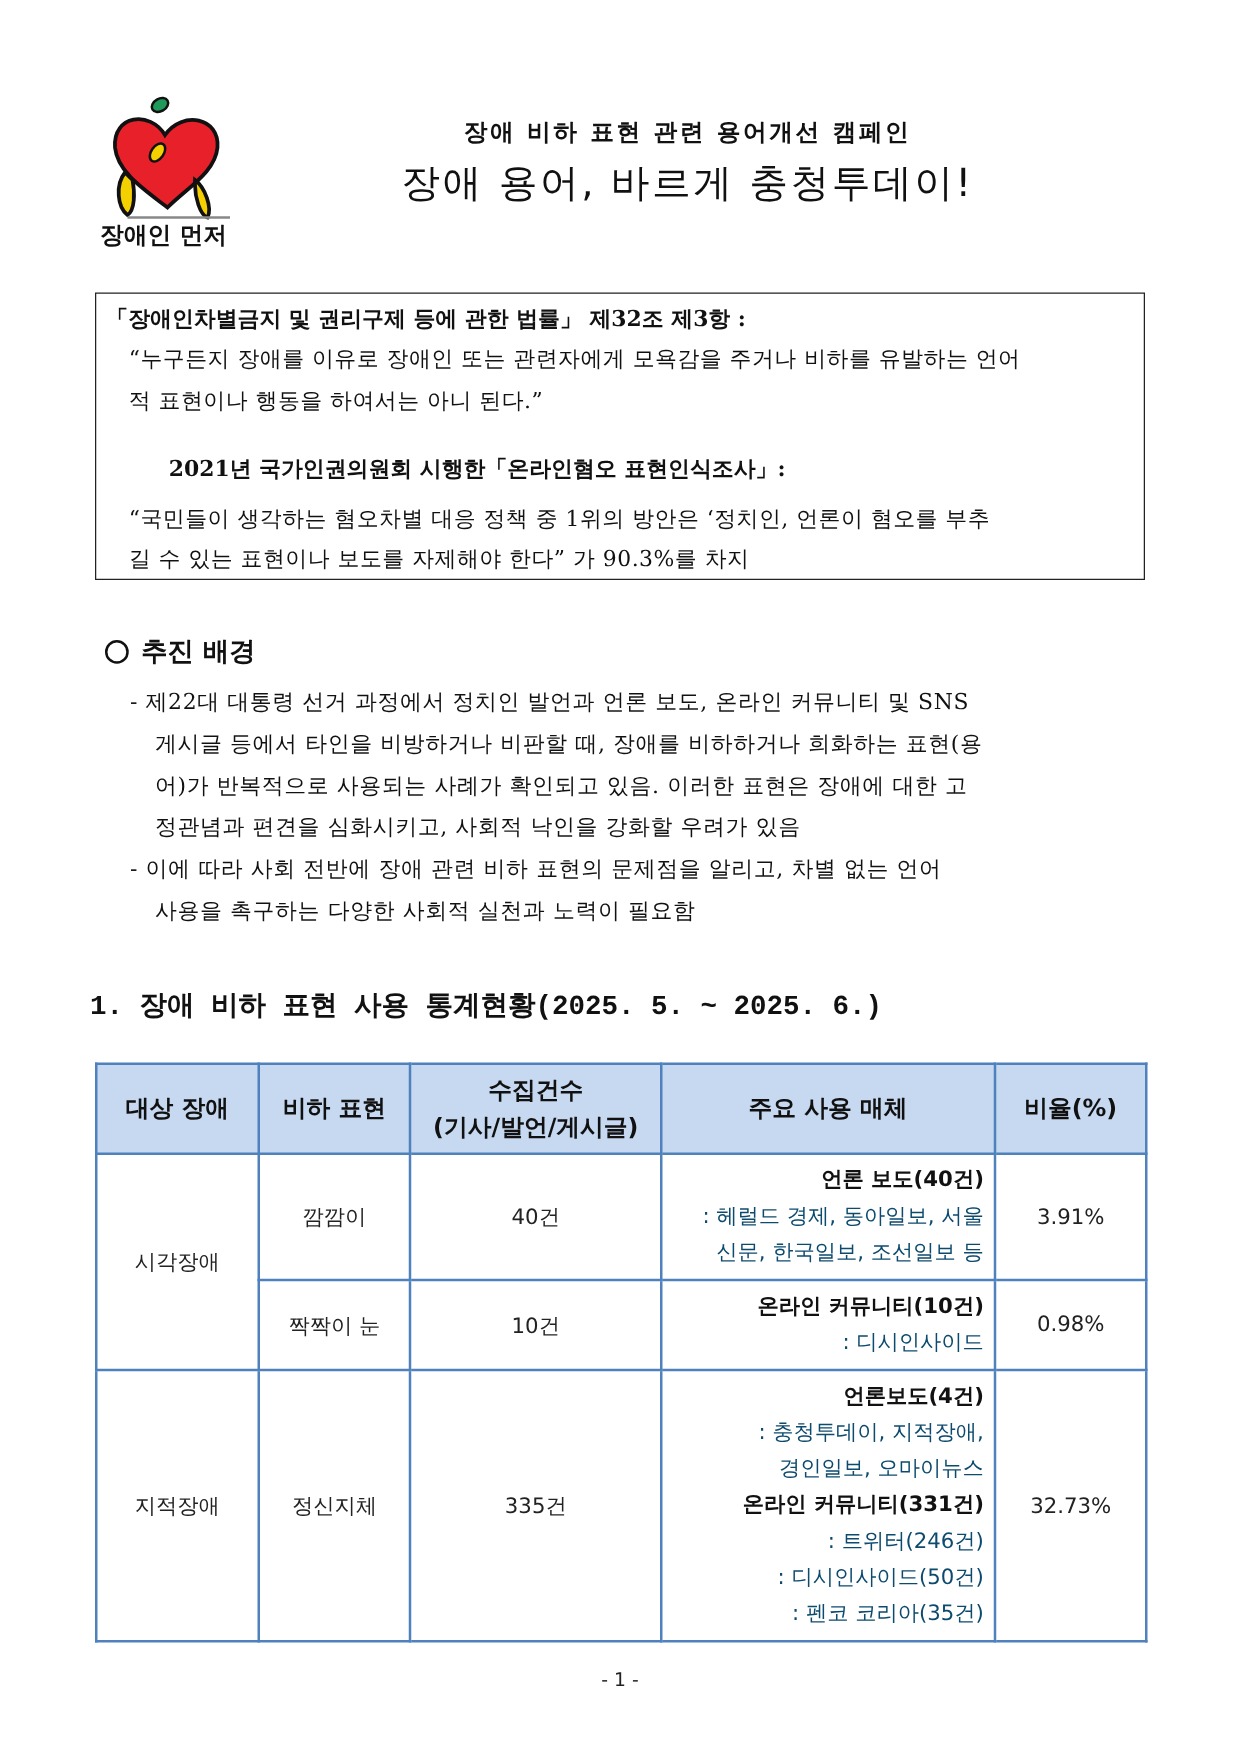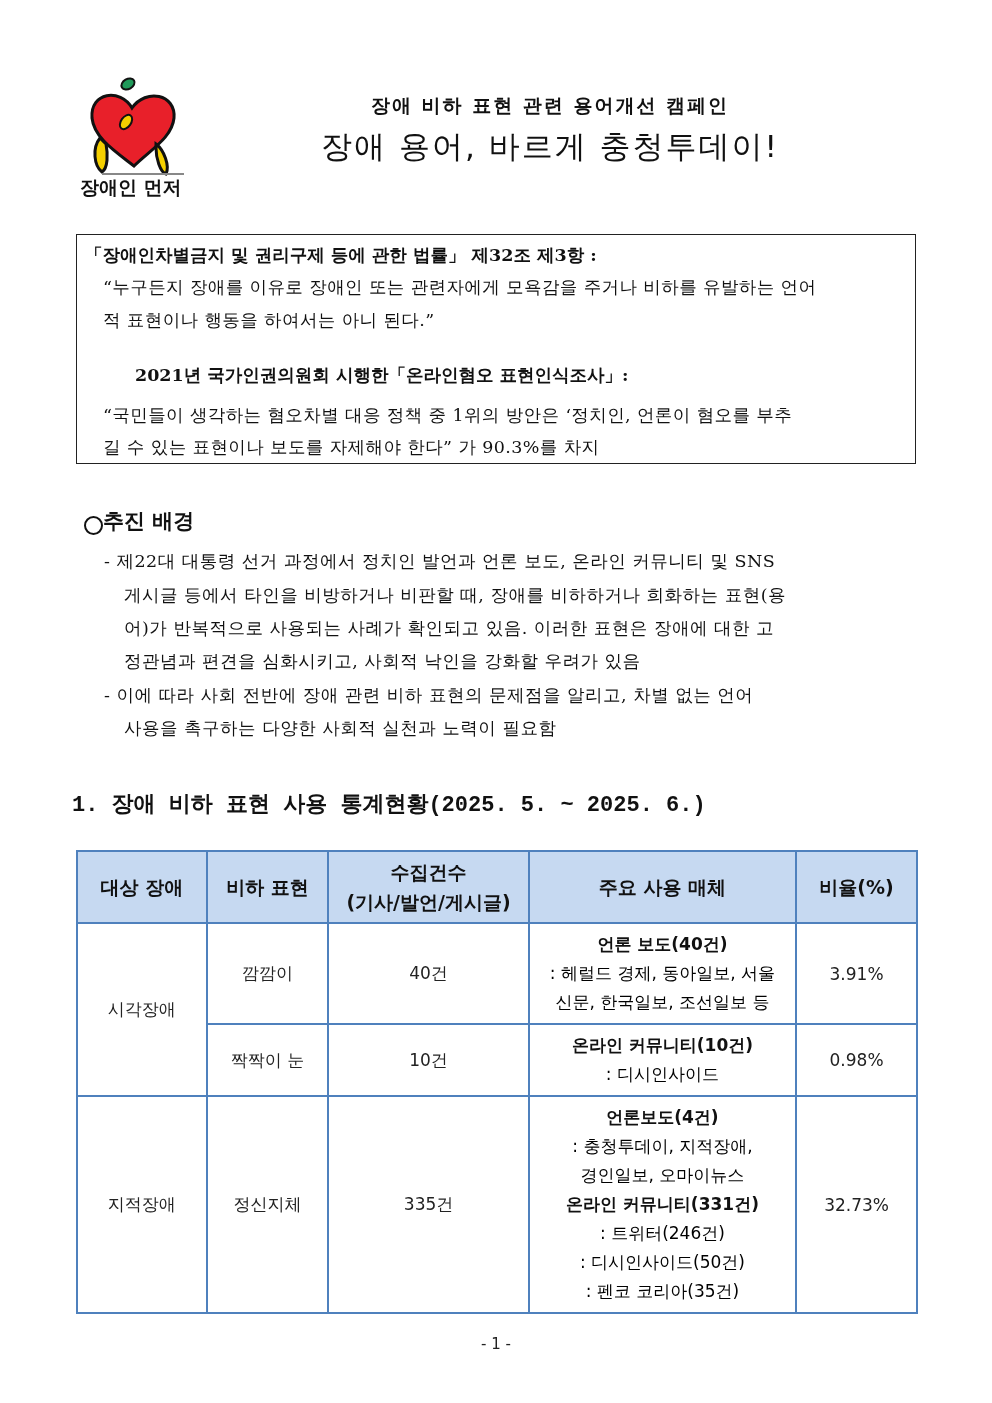--- a/index.html
+++ b/index.html
@@ -27,21 +27,21 @@
     font-family: "DejaVu Serif", "Liberation Serif", serif; font-size: 17.5px;
   }
   .qb-line { position: absolute; white-space: nowrap; }
   .qb-head { font-weight: bold; }
   .qb-body { letter-spacing: 0.4px; }
 
   
   .sec-head {
     position: absolute; left: 84px; top: 507px;
     font-family: "DejaVu Serif", "Liberation Serif", serif; font-size: 21px; font-weight: bold;
-    display: flex; align-items: flex-end; 
+    display: flex; align-items: center; gap: 10px;
   }
   .circle-icon { width: 19px; height: 19px; border: 2px solid #111; border-radius: 50%; box-sizing: border-box; display: inline-block; }
   .bg-line {
     position: absolute; white-space: nowrap;
     font-family: "DejaVu Serif", "Liberation Serif", serif; font-size: 17.5px; letter-spacing: 0.5px;
   }
 
   
   .stat-head {
     position: absolute; left: 72px; top: 789px;
@@ -55,23 +55,23 @@
     border-collapse: collapse; font-size: 17px;
   }
   table.stats th, table.stats td {
     border: 2px solid #4f81bd; padding: 0 10px; box-sizing: border-box;
   }
   table.stats th {
     background: #c6d9f1; font-weight: bold; font-size: 19px; text-align: center; height: 72px;
     line-height: 30px;
   }
   table.stats td { text-align: center; color: #222; }
-  table.stats td.media { text-align: center; line-height: 29px; padding: 6px 20px; }
+  table.stats td.media { text-align: right; line-height: 29px; padding: 6px 8px; }
   .media .mh { font-weight: bold; color: #111; }
-  .media .mi { color: #000000; }
+  .media .mi { color: #0c4a6e; }
 
   .page-num {
     position: absolute; left: 0; width: 992px; top: 1335px; text-align: center; font-size: 15px; color: #222;
   }
 </style>
 </head>
 <body>
 
 <div class="logo">
   <svg width="112" height="124" viewBox="0 0 112 124">

